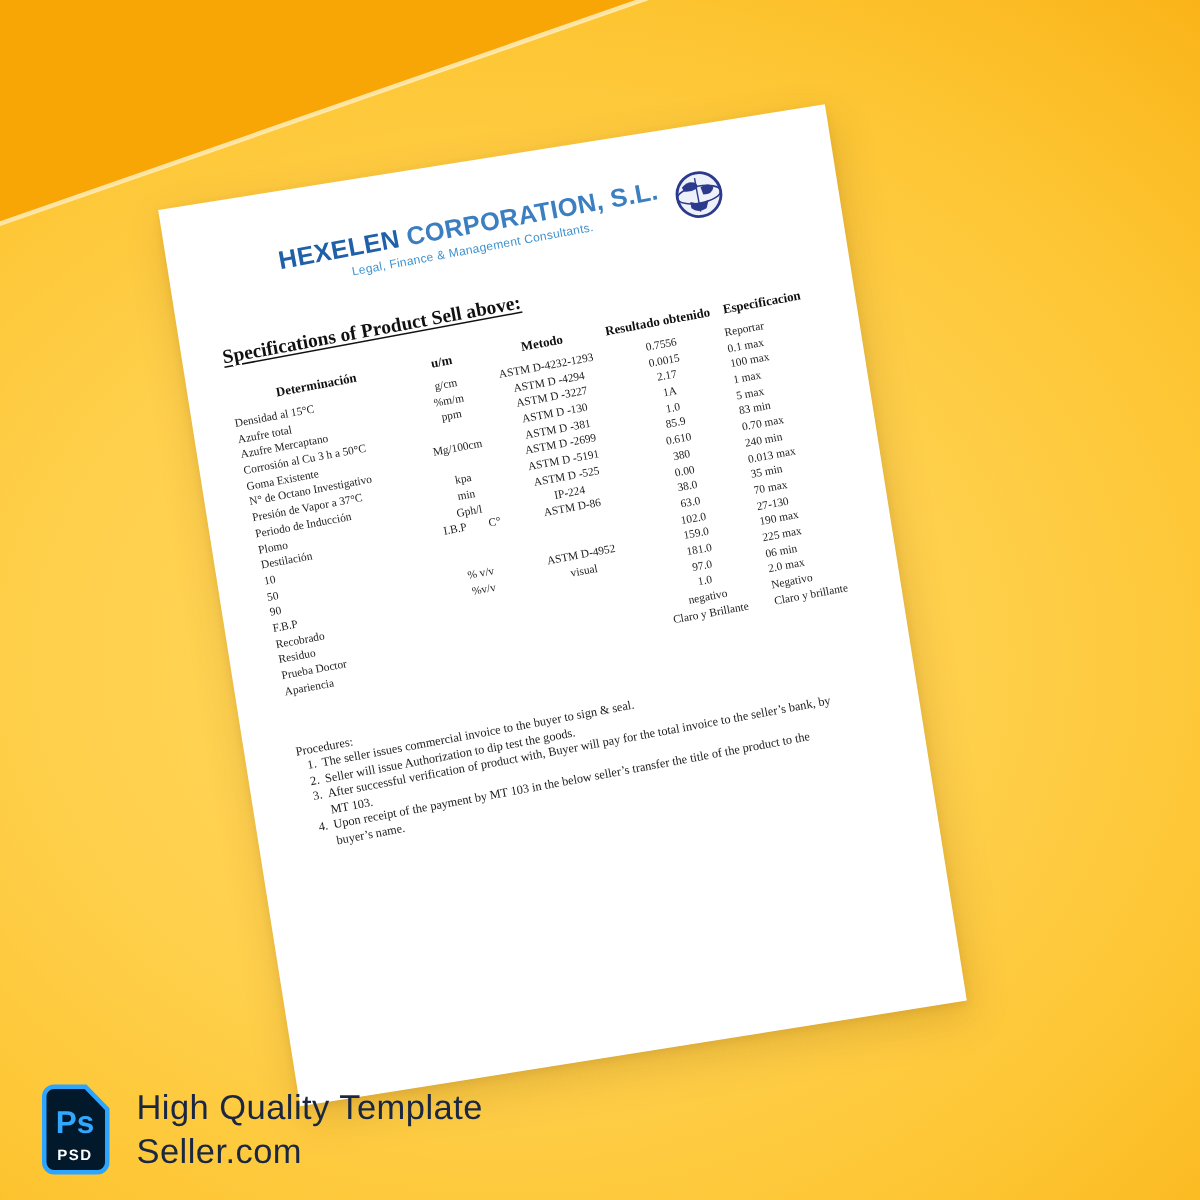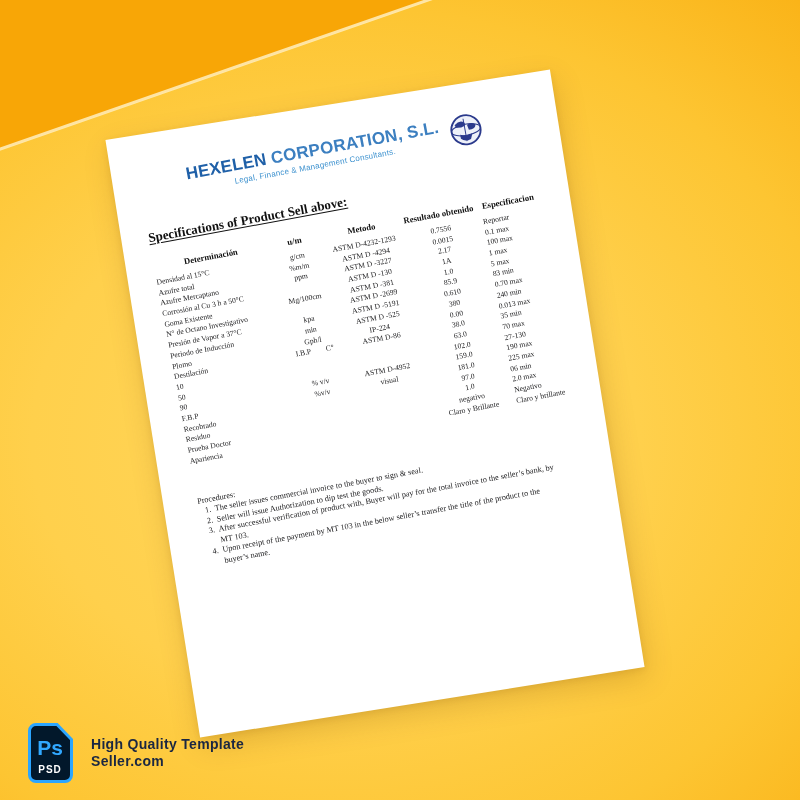--- a/index.html
+++ b/index.html
@@ -49,21 +49,21 @@
 
   
   .procedures { margin:30px 0 0 26px; width:372px; font-size:8.2px; color:#1c1c1e; }
   .proc-label { height:11px; line-height:11px; }
   .proc-item { display:flex; width:364px; line-height:10.5px; }
   .proc-num { width:16px; padding-left:6px; flex:0 0 auto; }
   .proc-text { flex:1; }
 
   
   .brand { position:absolute; left:26px; top:722px; display:flex; align-items:center; gap:17px; z-index:3; }
-  .brand-text { font-weight:bold; font-size:14px; line-height:1.25; color:#1a2742; letter-spacing:.3px; }
+  .brand-text { font-weight:normal; font-size:23px; line-height:1.25; color:#1a2742; letter-spacing:.3px; }
   .ps-icon { display:block; }
 </style>
 </head>
 <body>
 
 <div class="corner-band"></div>
 <div class="corner-line"></div>
 
 <div class="paper">
   <div class="doc">

